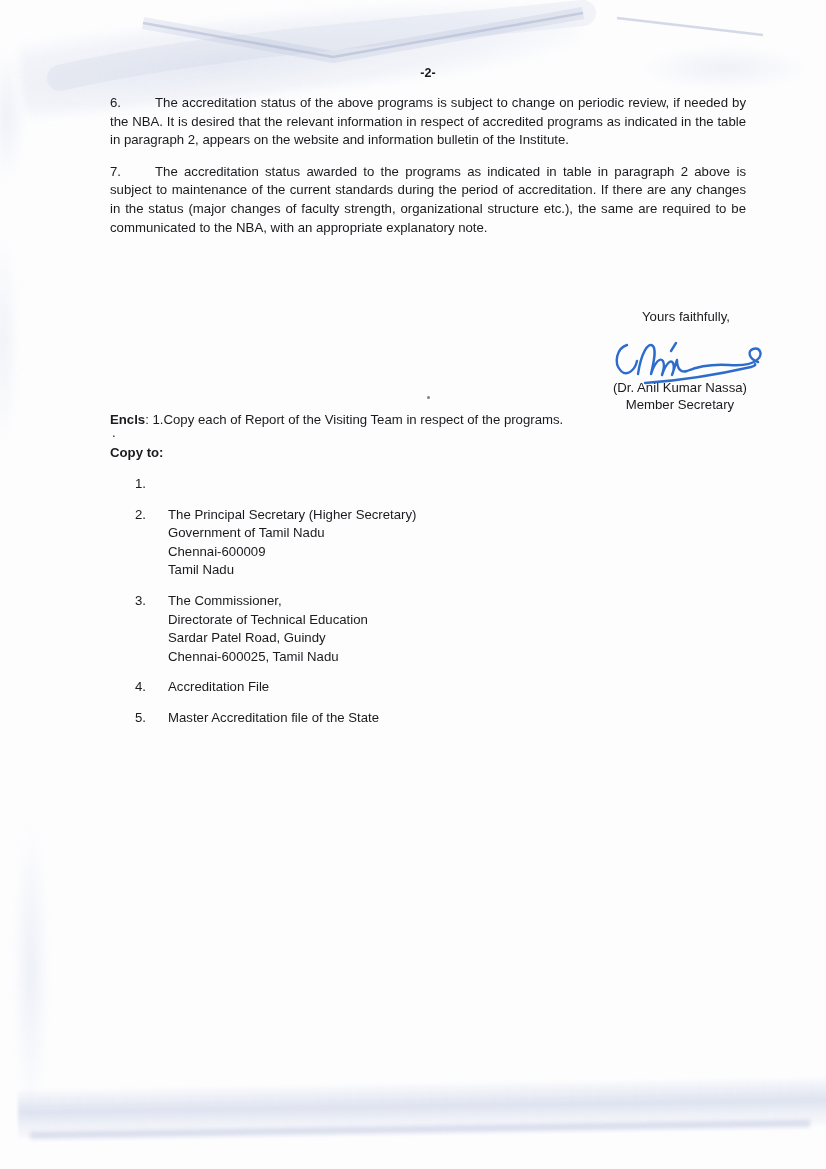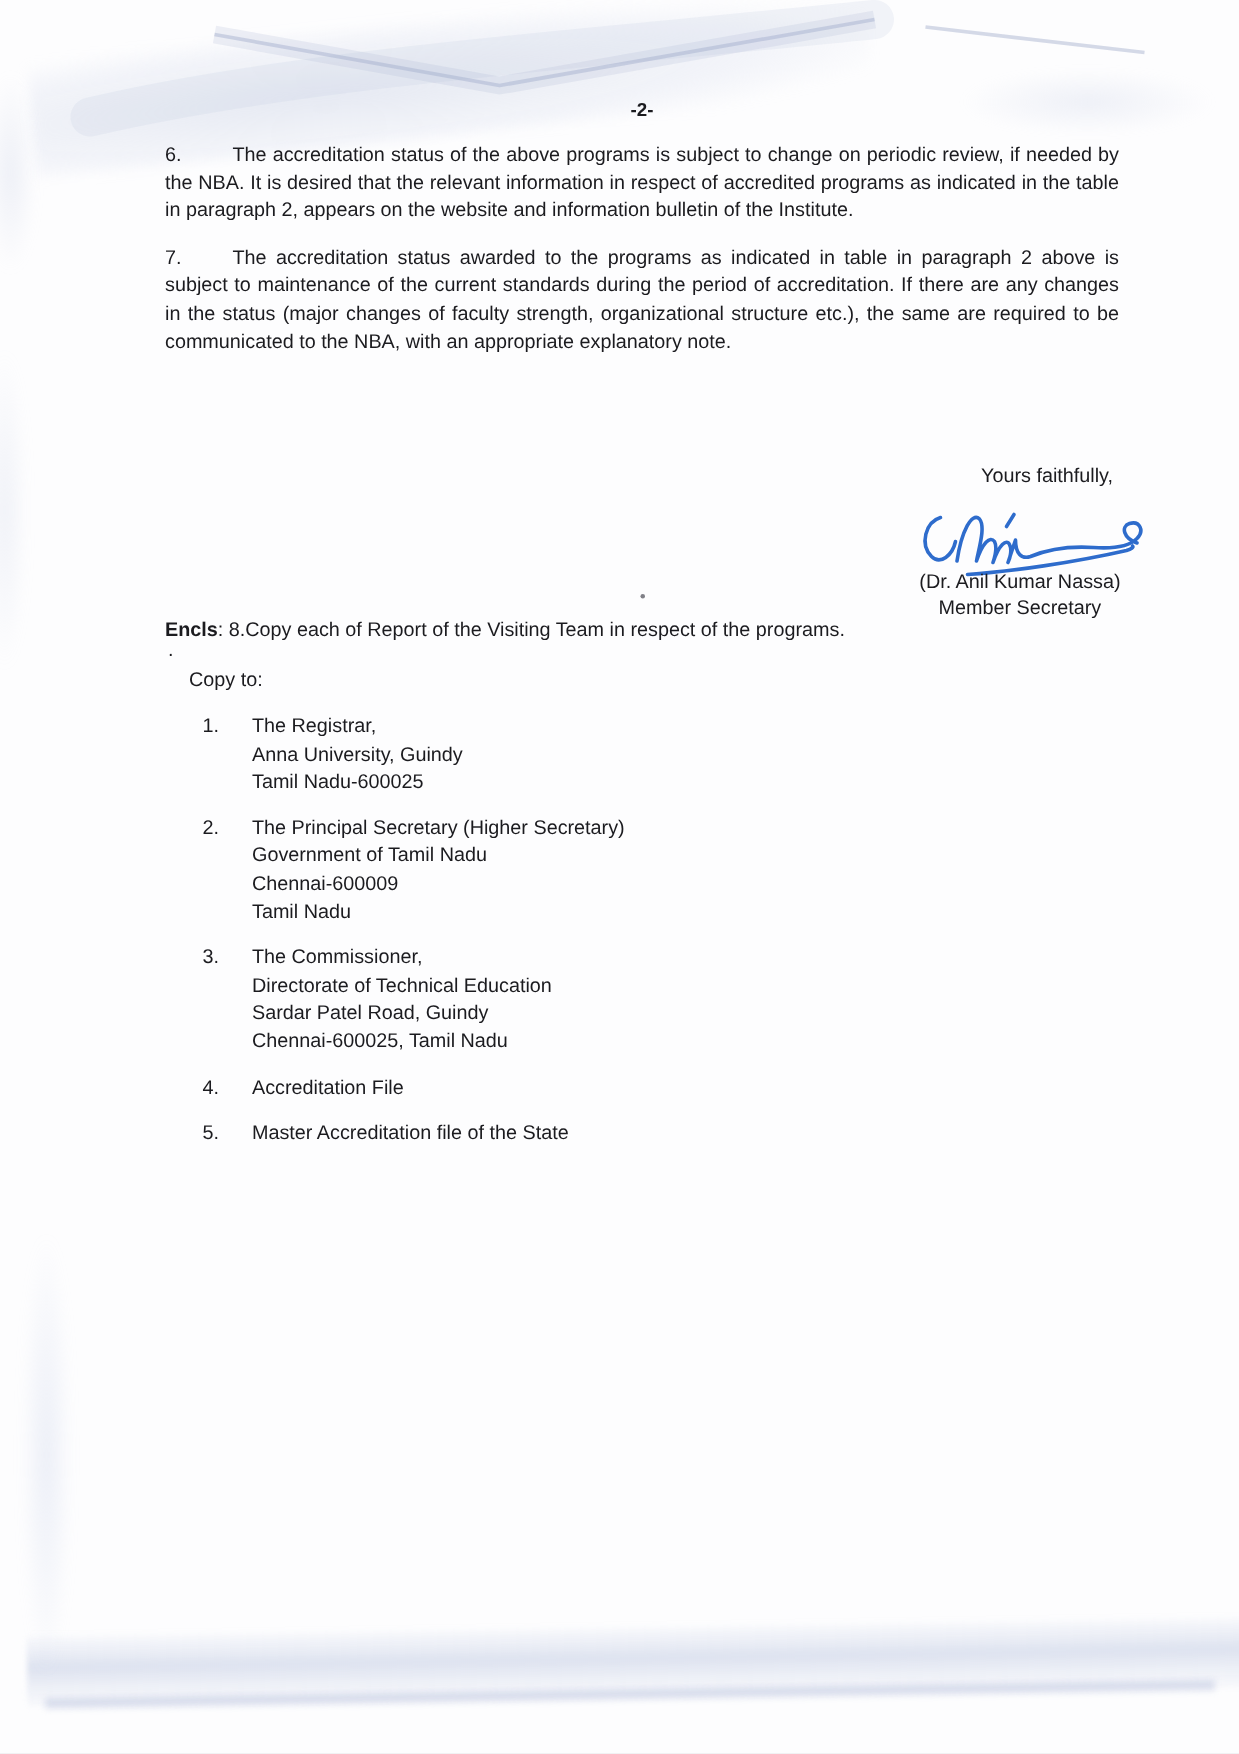--- a/index.html
+++ b/index.html
@@ -67,37 +67,37 @@
   }
   .letter-body{
     position:absolute;left:110px;top:94px;width:636px;
   }
   .para{
     margin:0 0 13px 0;
     text-align:justify;
   }
   .para-num{display:inline-block;width:45px;}
   .closing{
-    position:absolute;top:308px;right:84px;
+    position:absolute;top:308px;right:96px;
   }
   .signature-svg{
     position:absolute;left:612px;top:331px;width:165px;height:58px;
   }
   .signatory{
     position:absolute;top:379px;right:79px;
     text-align:center;line-height:17px;
   }
   .encls-line{
     position:absolute;left:110px;top:411px;width:640px;
   }
   .stray-period{
     position:absolute;left:112px;top:424px;
   }
   .copy-to-label{
-    position:absolute;left:110px;top:444px;font-weight:400;margin-left:16px;
+    position:absolute;left:110px;top:444px;font-weight:700;
   }
   .copy-list{
     position:absolute;left:135px;top:475px;width:480px;
   }
   .copy-item{display:flex;margin-bottom:12px;}
   .copy-item .num{width:33px;flex:0 0 33px;}
 </style>
 </head>
 <body>
 
@@ -133,34 +133,29 @@
       <path d="M59,20 L64,12"></path>
       <path d="M33,52 C62,50 104,44 139,36 C142,35 144,34 143,33"></path>
     </g>
   </svg>
 
   <div class="signatory">
     <div>(Dr. Anil Kumar Nassa)</div>
     <div>Member Secretary</div>
   </div>
 
-  <div class="encls-line"><span class="b">Encls</span><span>: 8.Copy each of Report of the Visiting Team in respect of the programs.</span></div>
+  <div class="encls-line"><span class="b">Encls</span><span>: 1.Copy each of Report of the Visiting Team in respect of the programs.</span></div>
   <div class="stray-period">.</div>
 
   <div class="copy-to-label">Copy to:</div>
 
   <div class="copy-list">
 
     <div class="copy-item">
       <div class="num">1.</div>
-      <div class="lines">
-        <div>The Registrar,</div>
-        <div>Anna University, Guindy</div>
-        <div>Tamil Nadu-600025</div>
-      </div>
     </div>
 
     <div class="copy-item">
       <div class="num">2.</div>
       <div class="lines">
         <div>The Principal Secretary (Higher Secretary)</div>
         <div>Government of Tamil Nadu</div>
         <div>Chennai-600009</div>
         <div>Tamil Nadu</div>
       </div>

